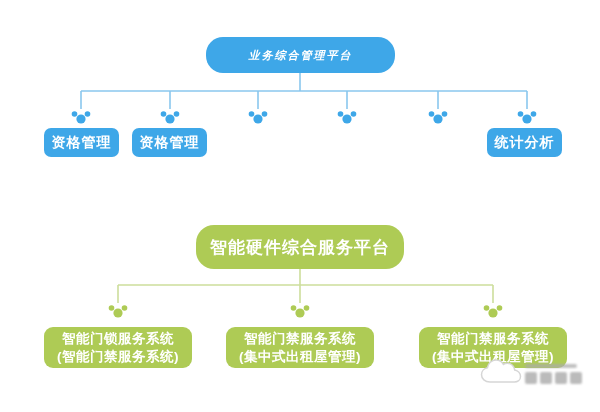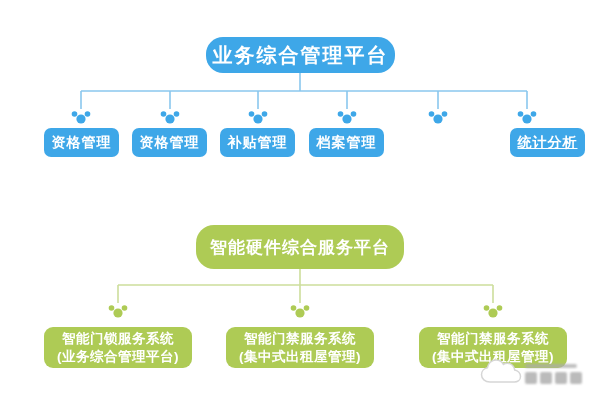--- a/index.html
+++ b/index.html
@@ -10,21 +10,21 @@
   .connectors{position:absolute;left:0;top:0;width:600px;height:412px;pointer-events:none;}
   .t1-line{stroke:var(--blue-line,#8AC7EE);stroke-width:1.6;fill:none;}
   .t2-line{stroke:var(--green-line,#CDDE9C);stroke-width:1.6;fill:none;}
   .t1-dot{fill:var(--blue,#3EA7E8);}
   .t2-dot{fill:var(--green,#AECB55);}
   .node{
     position:absolute;display:flex;align-items:center;justify-content:center;
     color:var(--node-text,#fff);font-weight:bold;text-align:center;white-space:nowrap;
   }
   .root1{left:206px;top:37px;width:189px;height:36px;background:var(--blue,#3EA7E8);
-    border-radius:17px;font-size:20px;letter-spacing:2px;}
+    border-radius:17px;font-size:11px;letter-spacing:2px;font-style:italic;}
   .child1{top:128px;width:75px;height:29px;background:var(--blue,#3EA7E8);
     border-radius:7px;font-size:14px;letter-spacing:1px;}
   .root2{left:196px;top:225px;width:208px;height:44px;background:var(--green,#AECB55);
     border-radius:18px;font-size:17px;letter-spacing:1px;}
   .child2{top:327px;width:148px;height:41px;background:var(--green,#AECB55);
     border-radius:9px;font-size:13.5px;flex-direction:column;line-height:18px;letter-spacing:.5px;}
   .child2 span{display:block;}
   
   .watermark{position:absolute;left:480px;top:358px;width:118px;height:46px;display:flex;align-items:flex-start;}
   .wm-cloud{flex:0 0 auto;}
@@ -80,28 +80,26 @@
         <circle class="t2-dot" cx="486.5" cy="308" r="2.8"></circle>
           <circle class="t2-dot" cx="499.5" cy="308" r="2.8"></circle>
           <circle class="t2-dot" cx="493" cy="313" r="4.6"></circle>
       </g>
     </g>
   </svg>
 
   <div class="node root1">业务综合管理平台</div>
   <div class="node child1" style="left:44px;">资格管理</div>
   <div class="node child1" style="left:132px;">资格管理</div>
-  <div class="node child1" style="left:220px;">补贴管理</div>
-  <div class="node child1" style="left:309px;">档案管理</div>
-  <div class="node child1" style="left:510px;text-decoration:underline;">统计分析</div>
+  <div class="node child1" style="left:487px;">统计分析</div>
 
   <div class="node root2">智能硬件综合服务平台</div>
   <div class="node child2" style="left:44px;">
     <span>智能门锁服务系统</span>
-    <span>(业务综合管理平台)</span>
+    <span>(智能门禁服务系统)</span>
   </div>
   <div class="node child2" style="left:226px;">
     <span>智能门禁服务系统</span>
     <span>(集中式出租屋管理)</span>
   </div>
   <div class="node child2" style="left:419px;">
     <span>智能门禁服务系统</span>
     <span>(集中式出租屋管理)</span>
   </div>
 

